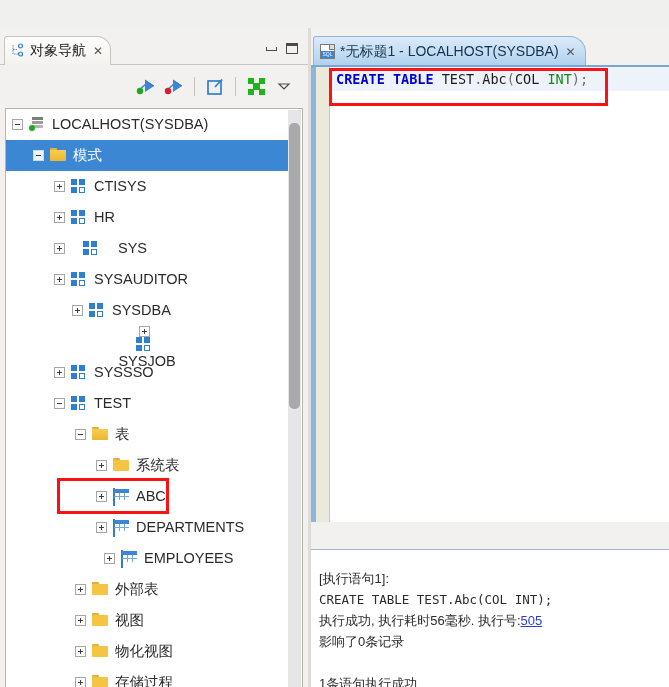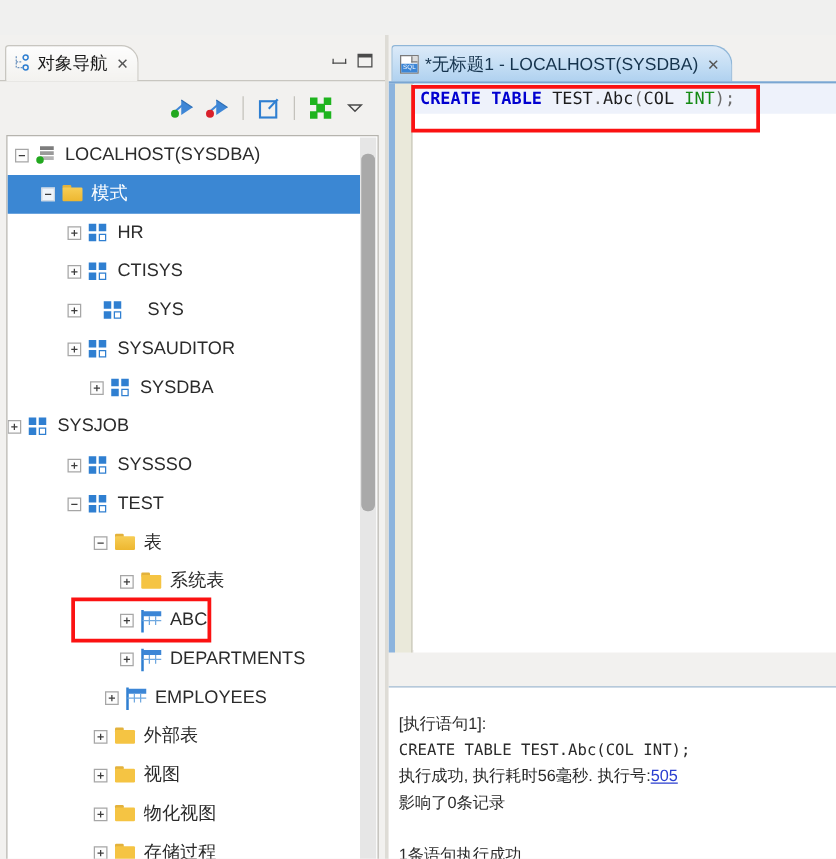--- a/index.html
+++ b/index.html
@@ -274,43 +274,43 @@
             <span class="tlabel">LOCALHOST(SYSDBA)</span>
           </div>
           <div class="trow sel" style="padding-left: 27px;">
             <span class="twist"></span>
             <span class="ticon"><span class="ic-folder open"><span class="tabp"></span><span class="body"></span></span></span>
             <span class="tlabel">模式</span>
           </div>
           <div class="trow" style="padding-left: 48px;">
             <span class="twist plus"></span>
             <span class="ticon"><span class="ic-schema"><b class="a"></b><b class="b"></b><b class="c"></b><b class="d"></b></span></span>
+            <span class="tlabel">CTISYS</span>
+          </div>
+          <div class="trow" style="padding-left: 48px;">
+            <span class="twist plus"></span>
+            <span class="ticon"><span class="ic-schema"><b class="a"></b><b class="b"></b><b class="c"></b><b class="d"></b></span></span>
             <span class="tlabel">HR</span>
           </div>
+          <div class="trow" style="padding-left: 48px; gap: 12px;">
+            <span class="twist plus"></span>
+            <span class="ticon"><span class="ic-schema"><b class="a"></b><b class="b"></b><b class="c"></b><b class="d"></b></span></span>
+            <span class="tlabel">SYS</span>
+          </div>
           <div class="trow" style="padding-left: 48px;">
             <span class="twist plus"></span>
             <span class="ticon"><span class="ic-schema"><b class="a"></b><b class="b"></b><b class="c"></b><b class="d"></b></span></span>
-            <span class="tlabel">CTISYS</span>
-          </div>
-          <div class="trow" style="padding-left: 48px; gap: 12px;">
-            <span class="twist plus"></span>
-            <span class="ticon"><span class="ic-schema"><b class="a"></b><b class="b"></b><b class="c"></b><b class="d"></b></span></span>
-            <span class="tlabel">SYS</span>
-          </div>
-          <div class="trow" style="padding-left: 48px;">
-            <span class="twist plus"></span>
-            <span class="ticon"><span class="ic-schema"><b class="a"></b><b class="b"></b><b class="c"></b><b class="d"></b></span></span>
             <span class="tlabel">SYSAUDITOR</span>
           </div>
           <div class="trow" style="padding-left: 66px;">
             <span class="twist plus"></span>
             <span class="ticon"><span class="ic-schema"><b class="a"></b><b class="b"></b><b class="c"></b><b class="d"></b></span></span>
             <span class="tlabel">SYSDBA</span>
           </div>
-          <div class="trow" style="">
+          <div class="trow" style=" flex-direction: column;">
             <span class="twist plus"></span>
             <span class="ticon"><span class="ic-schema"><b class="a"></b><b class="b"></b><b class="c"></b><b class="d"></b></span></span>
             <span class="tlabel">SYSJOB</span>
           </div>
           <div class="trow" style="padding-left: 48px;">
             <span class="twist plus"></span>
             <span class="ticon"><span class="ic-schema"><b class="a"></b><b class="b"></b><b class="c"></b><b class="d"></b></span></span>
             <span class="tlabel">SYSSSO</span>
           </div>
           <div class="trow" style="padding-left: 48px;">
@@ -331,21 +331,21 @@
           <div class="trow" style="padding-left: 90px;">
             <span class="twist plus"></span>
             <span class="ticon"><span class="ic-table"><span class="hdr"></span><span class="v1"></span><span class="v2"></span><span class="h1"></span></span></span>
             <span class="tlabel">ABC</span>
           </div>
           <div class="trow" style="padding-left: 90px;">
             <span class="twist plus"></span>
             <span class="ticon"><span class="ic-table"><span class="hdr"></span><span class="v1"></span><span class="v2"></span><span class="h1"></span></span></span>
             <span class="tlabel">DEPARTMENTS</span>
           </div>
-          <div class="trow" style="padding-left: 78px;">
+          <div class="trow" style="padding-left: 98px;">
             <span class="twist plus"></span>
             <span class="ticon"><span class="ic-table"><span class="hdr"></span><span class="v1"></span><span class="v2"></span><span class="h1"></span></span></span>
             <span class="tlabel">EMPLOYEES</span>
           </div>
           <div class="trow" style="padding-left: 69px;">
             <span class="twist plus"></span>
             <span class="ticon"><span class="ic-folder"><span class="tabp"></span><span class="body"></span></span></span>
             <span class="tlabel">外部表</span>
           </div>
           <div class="trow" style="padding-left: 69px;">

